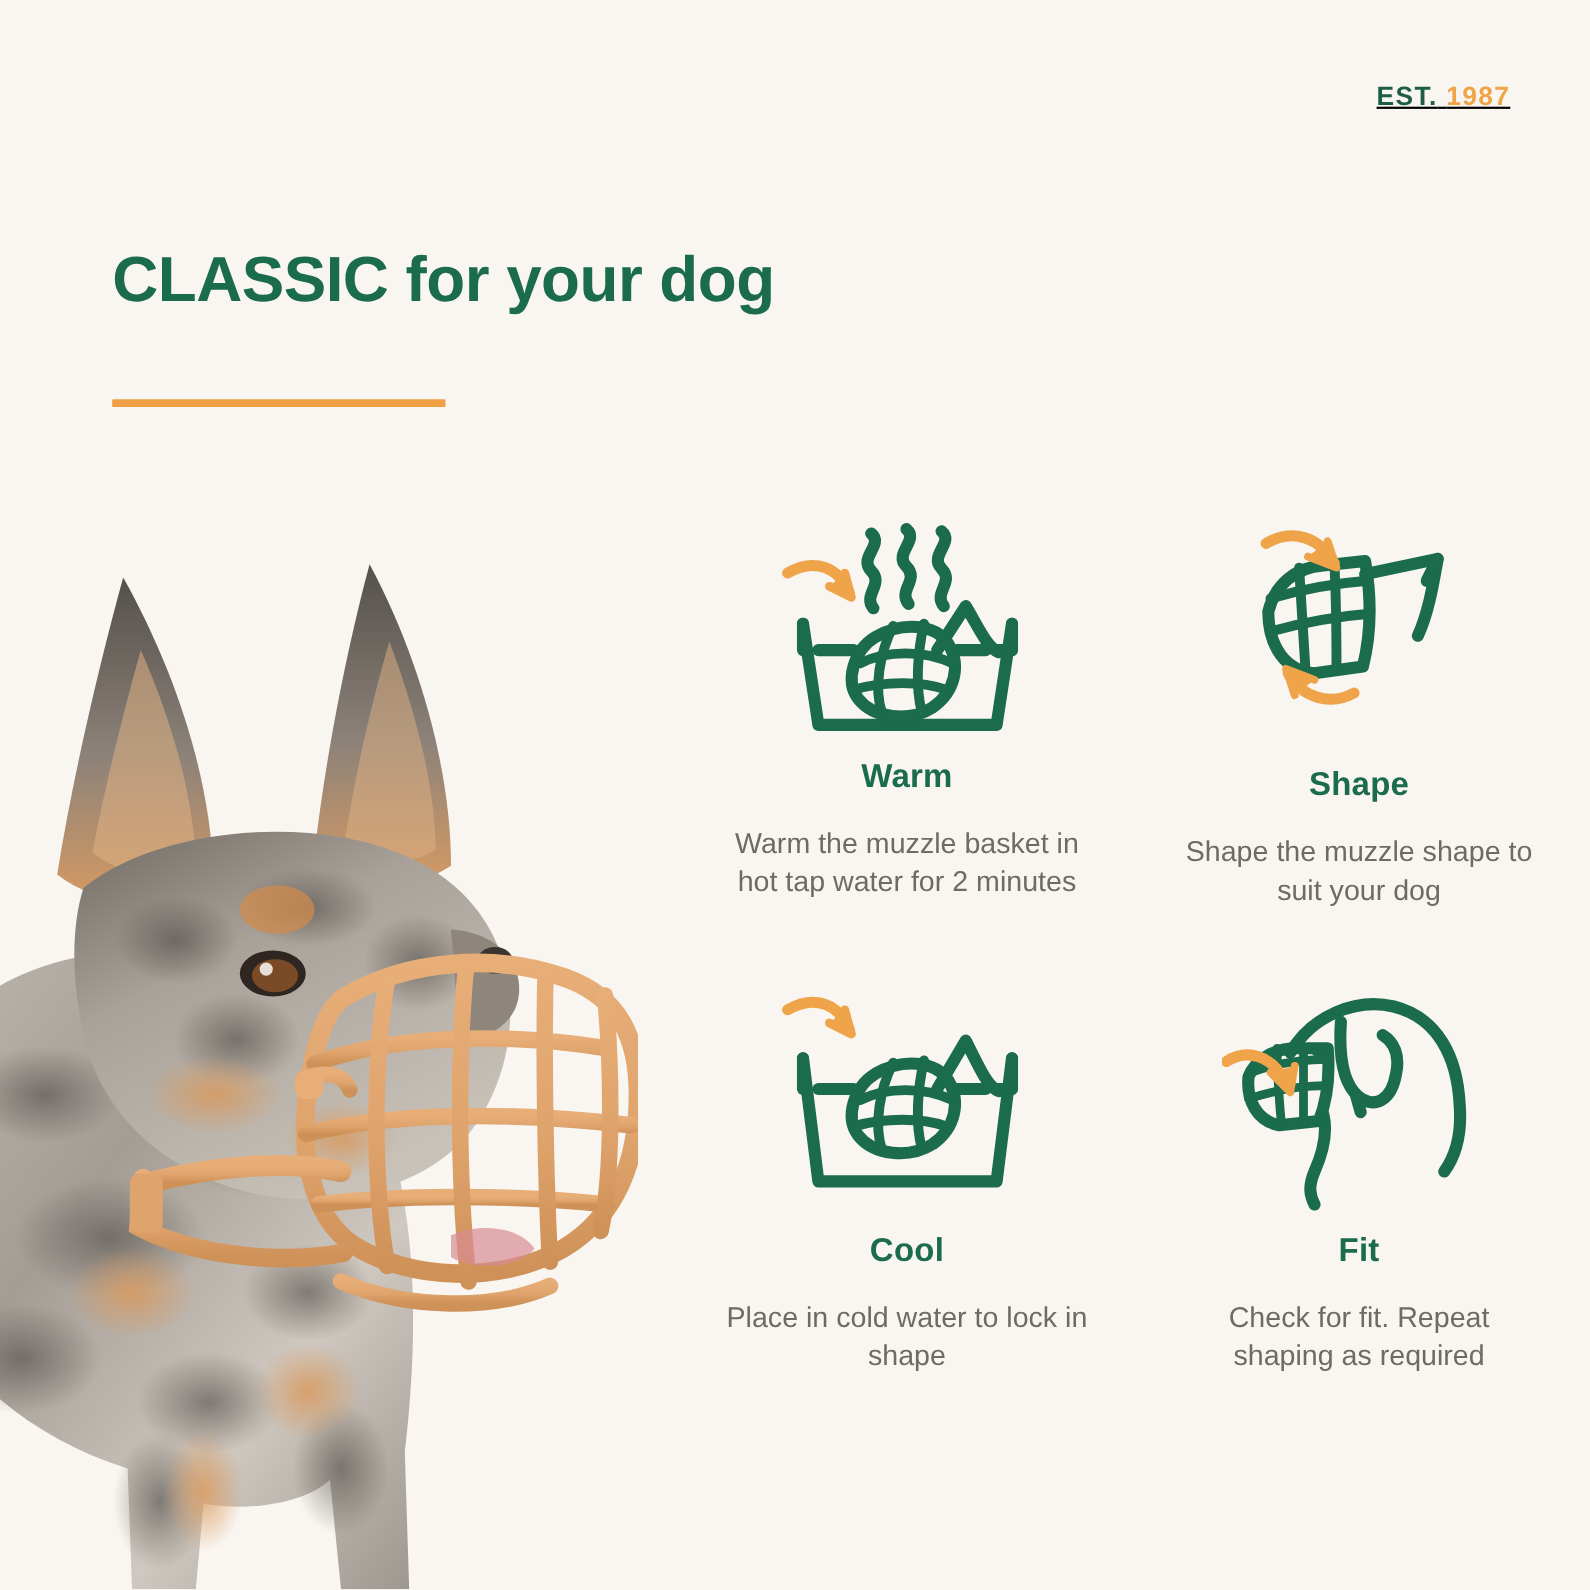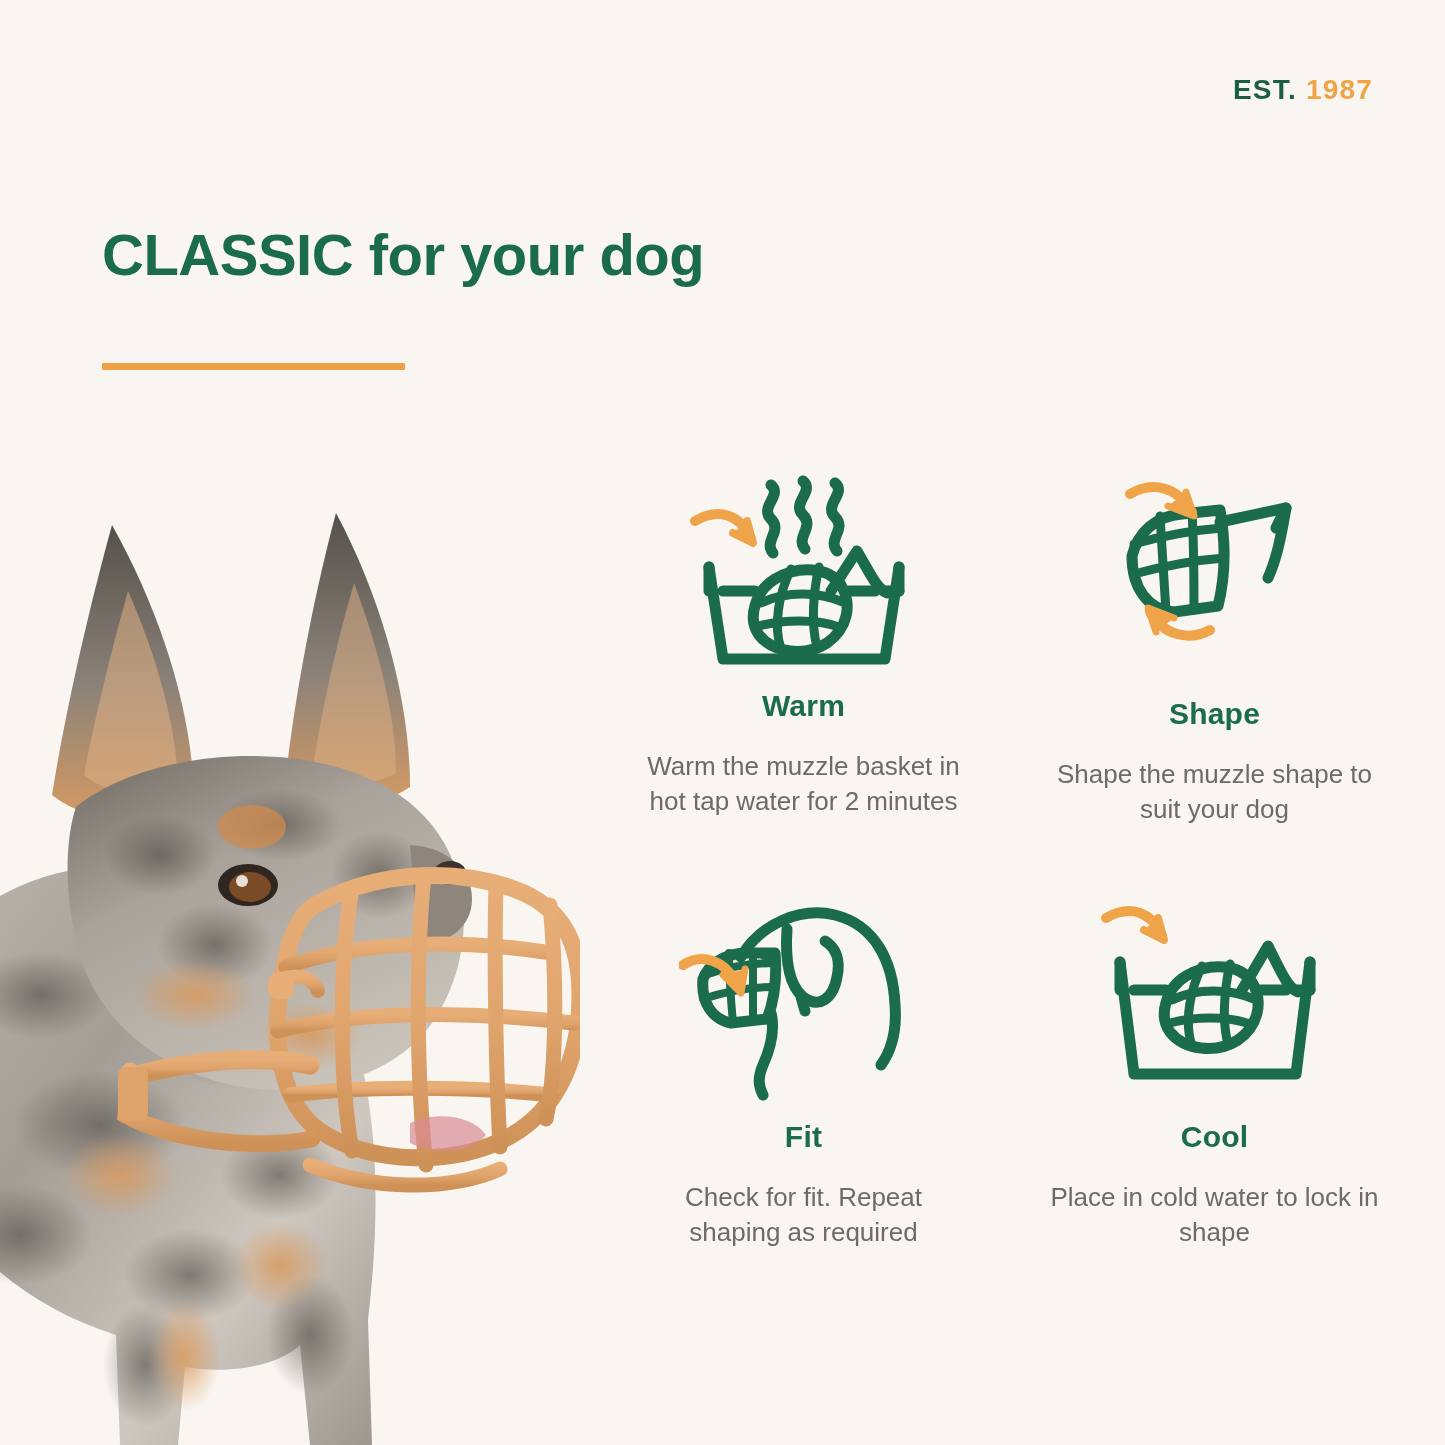--- a/index.html
+++ b/index.html
@@ -26,23 +26,24 @@
   }
   .brand-reg {
     position:absolute;
     top:2px; right:-24px;
     font-size:20px;
     font-weight:normal;
     color:#1B6B4D;
   }
   .brand-est {
     margin-top:6px;
-    font-size:28px;
+    font-size:24px;
     font-weight:bold;
     letter-spacing:1.2px;
+    text-decoration:underline;
   }
   .est-label { color:#1B5E44; }
   .est-year { color:#EFA448; }
 
   
   .headline {
     position:absolute;
     left:102px; top:140px;
     width:760px;
     color:#1B6B4D;
@@ -63,21 +64,21 @@
   .photo {
     position:absolute;
     left:-20px; bottom:0;
     width:600px; height:970px;
   }
   .photo svg { display:block; width:100%; height:100%; }
 
   
   .steps {
     position:absolute;
-    left:614px; top:455px;
+    left:635px; top:455px;
     width:790px; height:830px;
     display:grid;
     grid-template-columns:1fr 1fr;
     grid-template-rows:1fr 1fr;
     column-gap:10px;
     row-gap:10px;
     gap:32px;
   }
   .step { display:flex; flex-direction:column; align-items:center; }
   .step-icon { height:230px; display:flex; align-items:center; justify-content:center; }
@@ -292,20 +293,52 @@
             <path d="M68 36 L 94 46 L 86 22" fill="#EFA44A" stroke-width="7"></path>
             <path d="M110 160 C 88 172, 62 164, 50 142"></path>
             <path d="M74 148 L 48 138 L 56 162" fill="#EFA44A" stroke-width="7"></path>
           </g>
         </svg>
       </div>
       <div class="step-title">Shape</div>
       <div class="step-desc">Shape the muzzle shape to suit your dog</div>
     </div>
 
+    <div class="step step-3">
+      <div class="step-icon">
+        <svg width="250" height="195" viewBox="0 0 250 195" xmlns="http://www.w3.org/2000/svg">
+          <g fill="none" stroke="#1B6B4D" stroke-width="11" stroke-linecap="round" stroke-linejoin="round">
+
+            <path d="M30 58 L 44 170 L 206 170 L 220 58"></path>
+            <path d="M30 58 L 30 86"></path>
+            <path d="M220 58 L 220 86"></path>
+            <path d="M44 86 L 76 86"></path>
+            <path d="M170 86 L 196 86"></path>
+            <path d="M206 86 L 220 86"></path>
+
+            <path d="M152 86 L 178 42 C 192 70, 198 84, 208 88"></path>
+
+            <path d="M96 72 C 120 58, 150 60, 162 78 C 174 98, 168 122, 148 136
+                     C 126 150, 94 146, 80 128 C 68 112, 76 84, 96 72 Z"></path>
+            <path d="M82 96 C 106 84, 140 84, 166 96" stroke-width="9"></path>
+            <path d="M76 120 C 104 112, 138 112, 160 120" stroke-width="9"></path>
+            <path d="M112 62 C 100 86, 94 118, 102 142" stroke-width="9"></path>
+            <path d="M140 60 C 134 86, 132 118, 138 140" stroke-width="9"></path>
+          </g>
+
+          <g fill="none" stroke="#EFA44A" stroke-width="10" stroke-linecap="round" stroke-linejoin="round">
+            <path d="M16 14 C 40 0, 62 8, 72 32"></path>
+            <path d="M54 26 L 74 36 L 68 14" fill="#EFA44A" stroke-width="8"></path>
+          </g>
+        </svg>
+      </div>
+      <div class="step-title">Cool</div>
+      <div class="step-desc">Place in cold water to lock in shape</div>
+    </div>
+
     <div class="step step-4">
       <div class="step-icon">
         <svg width="250" height="200" viewBox="0 0 250 200" xmlns="http://www.w3.org/2000/svg">
           <g fill="none" stroke="#1B6B4D" stroke-width="11" stroke-linecap="round" stroke-linejoin="round">
 
             <path d="M62 56 C 82 22, 122 6, 156 14 C 196 24, 214 60, 216 104
                      C 218 130, 212 150, 202 164"></path>
 
             <path d="M92 112 C 96 128, 92 146, 84 164 C 78 178, 80 186, 84 194"></path>
 
@@ -326,46 +359,14 @@
           <g fill="none" stroke="#EFA44A" stroke-width="10" stroke-linecap="round" stroke-linejoin="round">
             <path d="M4 64 C 22 52, 46 58, 58 84"></path>
             <path d="M44 74 L 62 92 L 66 68" fill="#EFA44A" stroke-width="7"></path>
           </g>
         </svg>
       </div>
       <div class="step-title">Fit</div>
       <div class="step-desc">Check for fit. Repeat shaping as required</div>
     </div>
 
-    <div class="step step-3">
-      <div class="step-icon">
-        <svg width="250" height="195" viewBox="0 0 250 195" xmlns="http://www.w3.org/2000/svg">
-          <g fill="none" stroke="#1B6B4D" stroke-width="11" stroke-linecap="round" stroke-linejoin="round">
-
-            <path d="M30 58 L 44 170 L 206 170 L 220 58"></path>
-            <path d="M30 58 L 30 86"></path>
-            <path d="M220 58 L 220 86"></path>
-            <path d="M44 86 L 76 86"></path>
-            <path d="M170 86 L 196 86"></path>
-            <path d="M206 86 L 220 86"></path>
-
-            <path d="M152 86 L 178 42 C 192 70, 198 84, 208 88"></path>
-
-            <path d="M96 72 C 120 58, 150 60, 162 78 C 174 98, 168 122, 148 136
-                     C 126 150, 94 146, 80 128 C 68 112, 76 84, 96 72 Z"></path>
-            <path d="M82 96 C 106 84, 140 84, 166 96" stroke-width="9"></path>
-            <path d="M76 120 C 104 112, 138 112, 160 120" stroke-width="9"></path>
-            <path d="M112 62 C 100 86, 94 118, 102 142" stroke-width="9"></path>
-            <path d="M140 60 C 134 86, 132 118, 138 140" stroke-width="9"></path>
-          </g>
-
-          <g fill="none" stroke="#EFA44A" stroke-width="10" stroke-linecap="round" stroke-linejoin="round">
-            <path d="M16 14 C 40 0, 62 8, 72 32"></path>
-            <path d="M54 26 L 74 36 L 68 14" fill="#EFA44A" stroke-width="8"></path>
-          </g>
-        </svg>
-      </div>
-      <div class="step-title">Cool</div>
-      <div class="step-desc">Place in cold water to lock in shape</div>
-    </div>
-
   </div>
 </div>
 
 </body></html>

